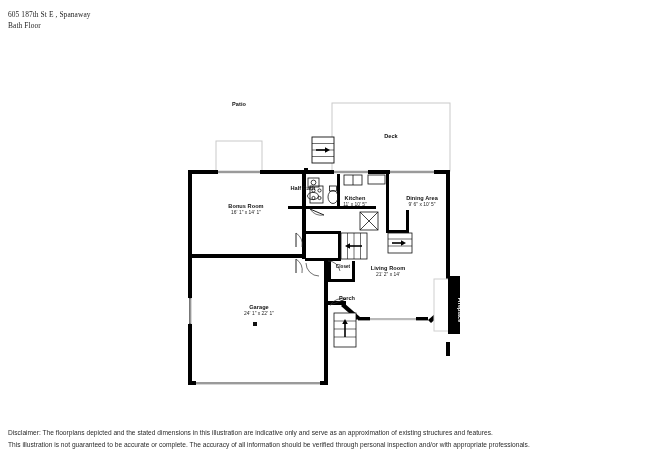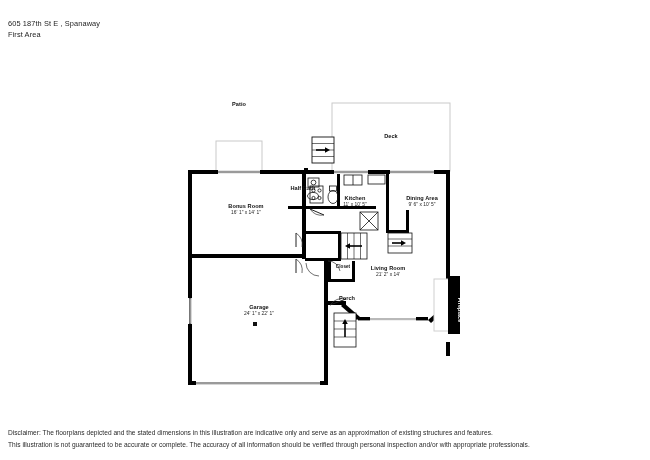--- a/index.html
+++ b/index.html
@@ -13,22 +13,23 @@
     position: relative;
     overflow: hidden;
     font-family: "Liberation Sans", sans-serif;
     color: #1a1a1a;
   }
 
   
   #header {
     position: absolute;
     left: 8px;
-    top: 18px;
+    top: 9px;
     line-height: 1.55;
+    font-family: Liberation Serif, serif;
   }
   #header .addr {
     font-size: 7.4px;
     color: #1d1d1d;
     letter-spacing: 0.1px;
     white-space: nowrap;
   }
   #header .floor {
     font-size: 7.4px;
     color: #1d1d1d;
@@ -96,21 +97,21 @@
     font-weight: bold;
     color: #ffffff;
     letter-spacing: 0.2px;
   }
 </style>
 </head>
 <body>
 
 <div id="header">
   <div class="addr">605 187th St E , Spanaway</div>
-  <div class="floor">First Area</div>
+  <div class="floor">Bath Floor</div>
 </div>
 
 <div id="plan">
 
   <svg width="650" height="350" viewBox="0 0 650 350" xmlns="http://www.w3.org/2000/svg">
 
     <g>
       <rect x="216" y="86" width="46" height="30" fill="#ffffff" stroke="#c9c9c9" stroke-width="1"></rect>
     </g>
 

